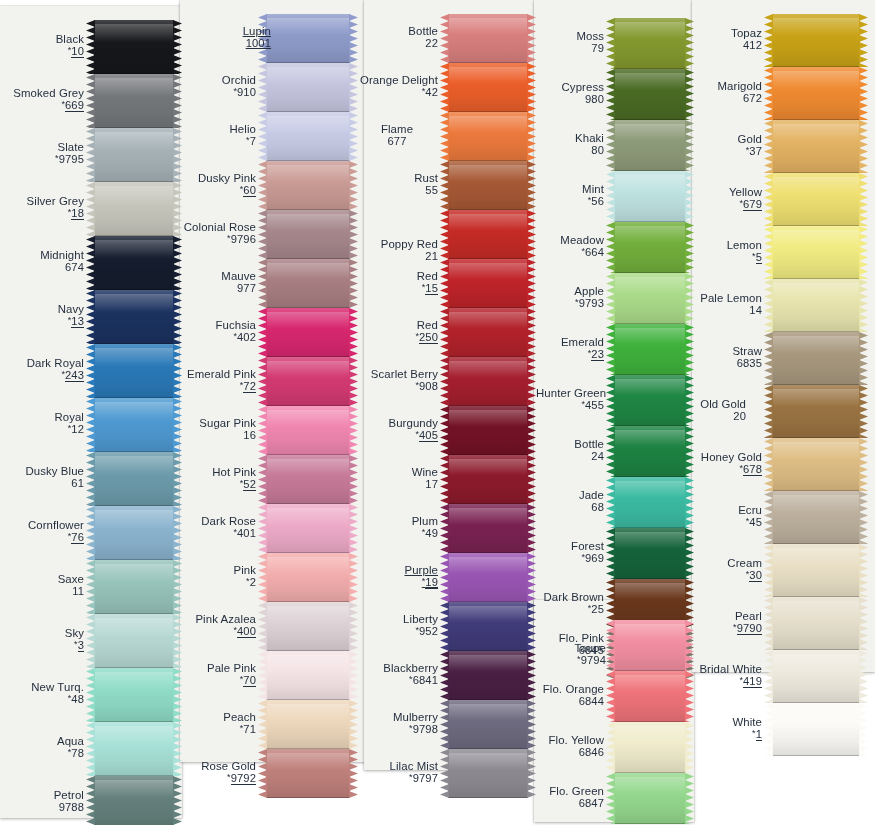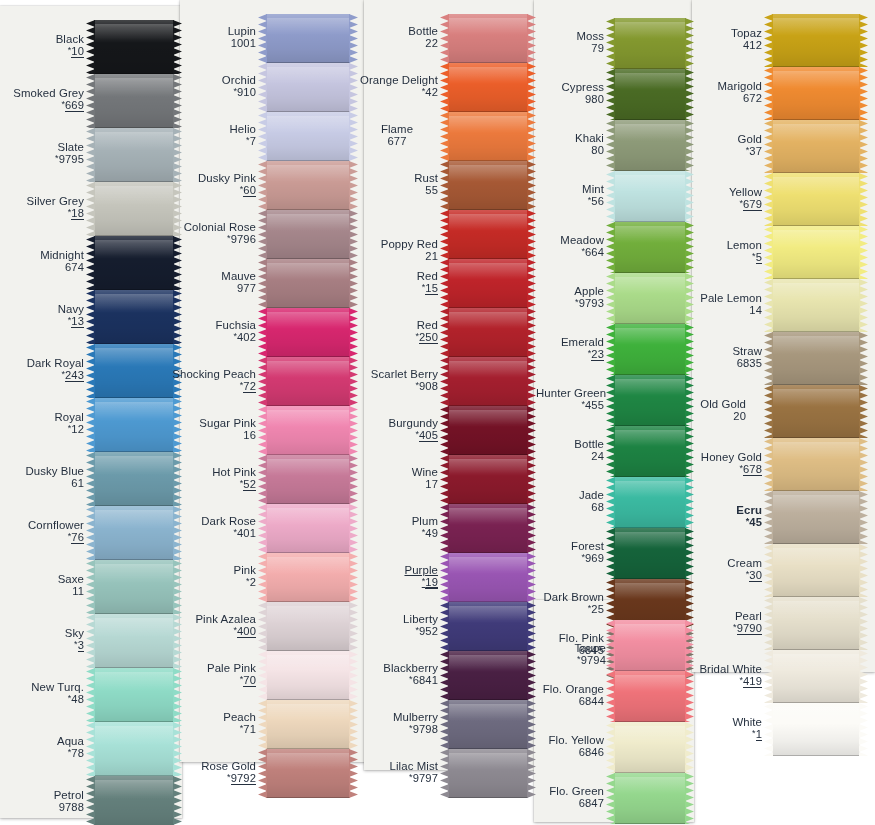--- a/index.html
+++ b/index.html
@@ -339,21 +339,21 @@
         <div class="shade"></div>
         <div class="seam"></div>
       </div>
       <svg width="9" height="49" viewBox="0 0 9 49" style="position: absolute; top: 0px; left: 0px; display: block;">
         <path d="M9,0 L0,3.5 L9,7 L0,10.5 L9,14 L0,17.5 L9,21 L0,24.5 L9,28 L0,31.5 L9,35 L0,38.5 L9,42 L0,45.5 L9,49 L9,49 Z" fill="#8f9ccb"></path>
       </svg>
       <svg width="9" height="49" viewBox="0 0 9 49" style="position: absolute; top: 0px; right: 0px; display: block;">
         <path d="M0,0 L9,3.5 L0,7 L9,10.5 L0,14 L9,17.5 L0,21 L9,24.5 L0,28 L9,31.5 L0,35 L9,38.5 L0,42 L9,45.5 L0,49 L0,49 Z" fill="#8f9ccb"></path>
       </svg>
     </div>
-    <div class="lab" style="width: 88px; position: absolute; left: 168px; top: 24.5px;">
+    <div class="lab" style="width: 88px; position: absolute; left: 183px; top: 24.5px; text-decoration: underline;">
       <span class="nm">Lupin</span>
       <span class="cd"><span>1001</span></span>
     </div>
     <div class="sw" title="Orchid *910" style="width: 100px; height: 49px; position: absolute; left: 258px; top: 63px;">
       <div class="body" style="background: rgb(198, 198, 224);">
         <div class="sheen"></div>
         <div class="shade"></div>
         <div class="seam"></div>
       </div>
       <svg width="9" height="49" viewBox="0 0 9 49" style="position: absolute; top: 0px; left: 0px; display: block;">
@@ -459,21 +459,21 @@
         <div class="seam"></div>
       </div>
       <svg width="9" height="49" viewBox="0 0 9 49" style="position: absolute; top: 0px; left: 0px; display: block;">
         <path d="M9,0 L0,3.5 L9,7 L0,10.5 L9,14 L0,17.5 L9,21 L0,24.5 L9,28 L0,31.5 L9,35 L0,38.5 L9,42 L0,45.5 L9,49 L9,49 Z" fill="#d43a72"></path>
       </svg>
       <svg width="9" height="49" viewBox="0 0 9 49" style="position: absolute; top: 0px; right: 0px; display: block;">
         <path d="M0,0 L9,3.5 L0,7 L9,10.5 L0,14 L9,17.5 L0,21 L9,24.5 L0,28 L9,31.5 L0,35 L9,38.5 L0,42 L9,45.5 L0,49 L0,49 Z" fill="#d43a72"></path>
       </svg>
     </div>
     <div class="lab" style="width: 88px; position: absolute; left: 168px; top: 367.5px;">
-      <span class="nm">Shocking Peach</span>
+      <span class="nm">Emerald Pink</span>
       <span class="cd"><span class="st">*</span><span class="u">72</span></span>
     </div>
     <div class="sw" title="Sugar Pink 16" style="width: 100px; height: 49px; position: absolute; left: 258px; top: 406px;">
       <div class="body" style="background: rgb(241, 135, 177);">
         <div class="sheen"></div>
         <div class="shade"></div>
         <div class="seam"></div>
       </div>
       <svg width="9" height="49" viewBox="0 0 9 49" style="position: absolute; top: 0px; left: 0px; display: block;">
         <path d="M9,0 L0,3.5 L9,7 L0,10.5 L9,14 L0,17.5 L9,21 L0,24.5 L9,28 L0,31.5 L9,35 L0,38.5 L9,42 L0,45.5 L9,49 L9,49 Z" fill="#f187b1"></path>
@@ -1325,21 +1325,21 @@
         <div class="shade"></div>
         <div class="seam"></div>
       </div>
       <svg width="9" height="53" viewBox="0 0 9 53" style="position: absolute; top: 0px; left: 0px; display: block;">
         <path d="M9,0 L0,3.5 L9,7 L0,10.5 L9,14 L0,17.5 L9,21 L0,24.5 L9,28 L0,31.5 L9,35 L0,38.5 L9,42 L0,45.5 L9,49 L0,52.5 L9,56 L9,53 Z" fill="#bdb09e"></path>
       </svg>
       <svg width="9" height="53" viewBox="0 0 9 53" style="position: absolute; top: 0px; right: 0px; display: block;">
         <path d="M0,0 L9,3.5 L0,7 L9,10.5 L0,14 L9,17.5 L0,21 L9,24.5 L0,28 L9,31.5 L0,35 L9,38.5 L0,42 L9,45.5 L0,49 L9,52.5 L0,56 L0,53 Z" fill="#bdb09e"></path>
       </svg>
     </div>
-    <div class="lab" style="width: 90px; position: absolute; left: 672px; top: 503.5px; font-weight: bold;">
+    <div class="lab" style="width: 90px; position: absolute; left: 672px; top: 503.5px;">
       <span class="nm">Ecru</span>
       <span class="cd"><span class="st">*</span><span>45</span></span>
     </div>
     <div class="sw" title="Cream *50" style="width: 104px; height: 53px; position: absolute; left: 764px; top: 544px;">
       <div class="body" style="background: rgb(233, 224, 198);">
         <div class="sheen"></div>
         <div class="shade"></div>
         <div class="seam"></div>
       </div>
       <svg width="9" height="53" viewBox="0 0 9 53" style="position: absolute; top: 0px; left: 0px; display: block;">

